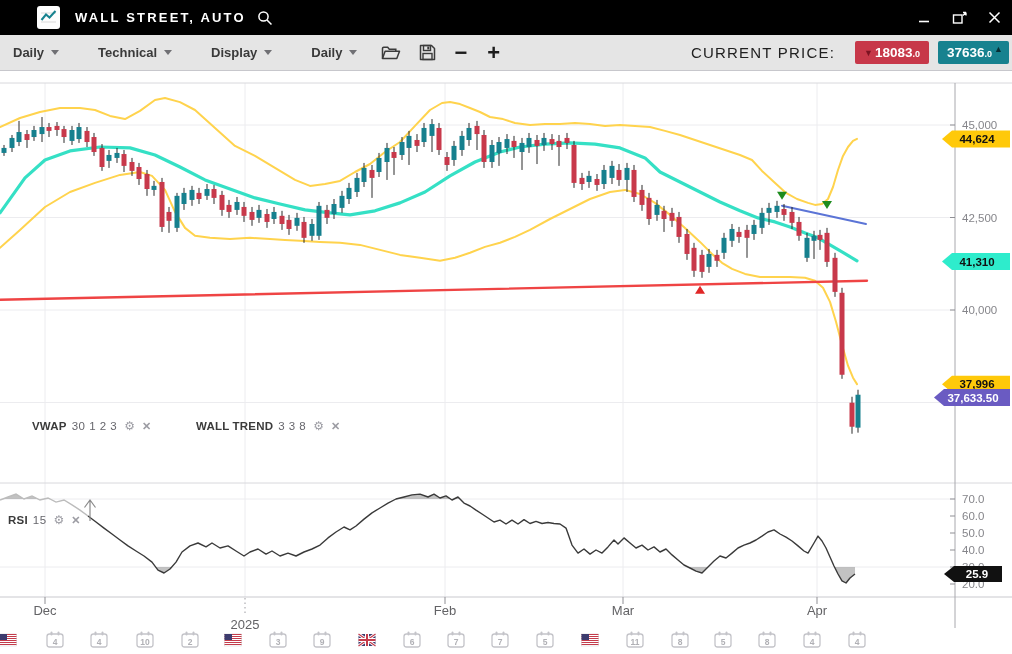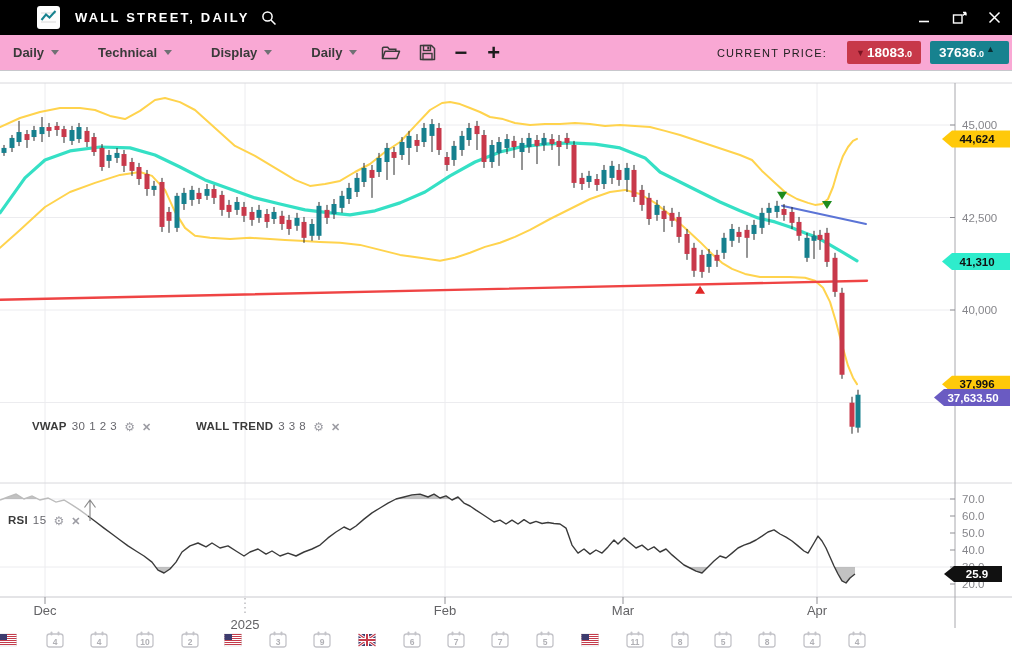--- a/index.html
+++ b/index.html
@@ -5,37 +5,37 @@
   html,body{margin:0;padding:0;background:#fff;width:1012px;height:654px;overflow:hidden;
     font-family:"Liberation Sans",sans-serif;-webkit-font-smoothing:antialiased;position:relative}
   
   .titlebar{position:absolute;top:0;left:0;width:1012px;height:35px;background:#000;display:flex;align-items:center;z-index:6}
   .applogo{width:23px;height:23px;background:#fdfdfd;border-radius:3px;margin-left:37px;display:flex;align-items:center;justify-content:center}
   .wintitle{color:#fff;font-size:13px;font-weight:700;letter-spacing:2.2px;margin-left:15px}
   .searchicon{margin-left:11px;display:flex;align-items:center;cursor:pointer}
   .winctrls{margin-left:auto;display:flex;align-items:center;gap:19px;margin-right:10px}
   .winbtn{color:#fff;display:flex;align-items:center;justify-content:center;width:16px;height:16px;cursor:pointer}
   
-  .toolbar{position:absolute;top:35px;left:0;width:1012px;height:35px;background:#f9a8d4;border-bottom:1px solid #c7c7cc;display:flex;align-items:center;z-index:6}
+  .toolbar{position:absolute;top:35px;left:0;width:1012px;height:35px;background:#e5e5e5;border-bottom:1px solid #c7c7cc;display:flex;align-items:center;z-index:6}
   .menu{display:flex;align-items:center;background:none;border:none;cursor:pointer;font-family:inherit;font-size:13px;color:#3a3a3a;font-weight:700;padding:0;margin-left:39px}
   .menu:first-child{margin-left:13px}
   .caret{width:0;height:0;border-left:4px solid transparent;border-right:4px solid transparent;border-top:5px solid #707074;margin-left:7px}
   .toolicon{background:none;border:none;cursor:pointer;padding:0;margin-left:20px;display:flex;align-items:center}
   .zoombtn{background:none;border:none;cursor:pointer;font-size:22px;font-weight:700;color:#1c1c1c;line-height:20px;padding:0 2px;margin-left:16px;font-family:inherit}
   .pricearea{margin-left:auto;display:flex;align-items:center;margin-right:3px}
-  .cplabel{font-size:11px;color:#212121;letter-spacing:1.2px}
+  .cplabel{font-size:15px;color:#212121;letter-spacing:1.2px}
   .pbadge{height:23px;display:flex;align-items:center;border-radius:2px;color:#fff;font-size:13.5px;font-weight:700;padding:0 9px;margin-left:9px}
   .pbadge.bid{margin-left:20px}
   .bid{background:#c73849}
-  .ask{background:#17828f;padding-right:14px}
+  .ask{background:#17828f;padding-right:6px}
   .arr-dn{color:#7c1322;font-size:9px;margin-right:2px}
   .arr-up{color:#082f35;font-size:9px;margin-left:2px;align-self:flex-start;line-height:17px}
   .dec{font-size:9px;font-weight:700;align-self:flex-end;line-height:19px}
   
-  .indrow{position:absolute;z-index:4;display:flex;align-items:flex-end;font-size:11.5px;color:#3b3b3b;white-space:nowrap}
+  .indrow{position:absolute;z-index:4;display:flex;align-items:center;font-size:11.5px;color:#3b3b3b;white-space:nowrap}
   .indrow b{font-weight:700;letter-spacing:.2px}
   .indrow .params{color:#66666c;margin-left:5px;letter-spacing:.5px}
   .miniicon{color:#9d9da4;font-size:12px;margin-left:7px;cursor:pointer;line-height:10px}
   .miniicon.x{font-size:11px;font-weight:700}
   #chart-svg{position:absolute;left:0;top:0;z-index:1}
 </style>
 </head>
 <body>
 
 <svg id="chart-svg" width="1012" height="654">
@@ -730,21 +730,21 @@
     </g>
   </svg>
 
 <div class="titlebar">
   <div class="applogo">
     <svg width="17" height="17" viewBox="0 0 17 17">
       <path d="M1 4h15M1 13h15" stroke="#d9d9d9" stroke-width="1"></path>
       <path d="M1.5 11L6 5.5l3.5 3L15.5 2" stroke="#17828f" stroke-width="2" fill="none"></path>
     </svg>
   </div>
-  <span class="wintitle">WALL STREET, DAILY</span>
+  <span class="wintitle">WALL STREET, AUTO</span>
   <span class="searchicon">
     <svg width="16" height="16" viewBox="0 0 16 16">
         <circle cx="6.5" cy="6.5" r="4.6" stroke="#fff" stroke-width="1.5" fill="none"></circle>
         <path d="M10 10l4.5 4.5" stroke="#fff" stroke-width="1.5"></path>
       </svg>
   </span>
   <div class="winctrls">
     <span class="winbtn">
       <svg width="12" height="12" viewBox="0 0 12 12">
           <path d="M1 9.5h10" stroke="#fff" stroke-width="1.6"></path>

